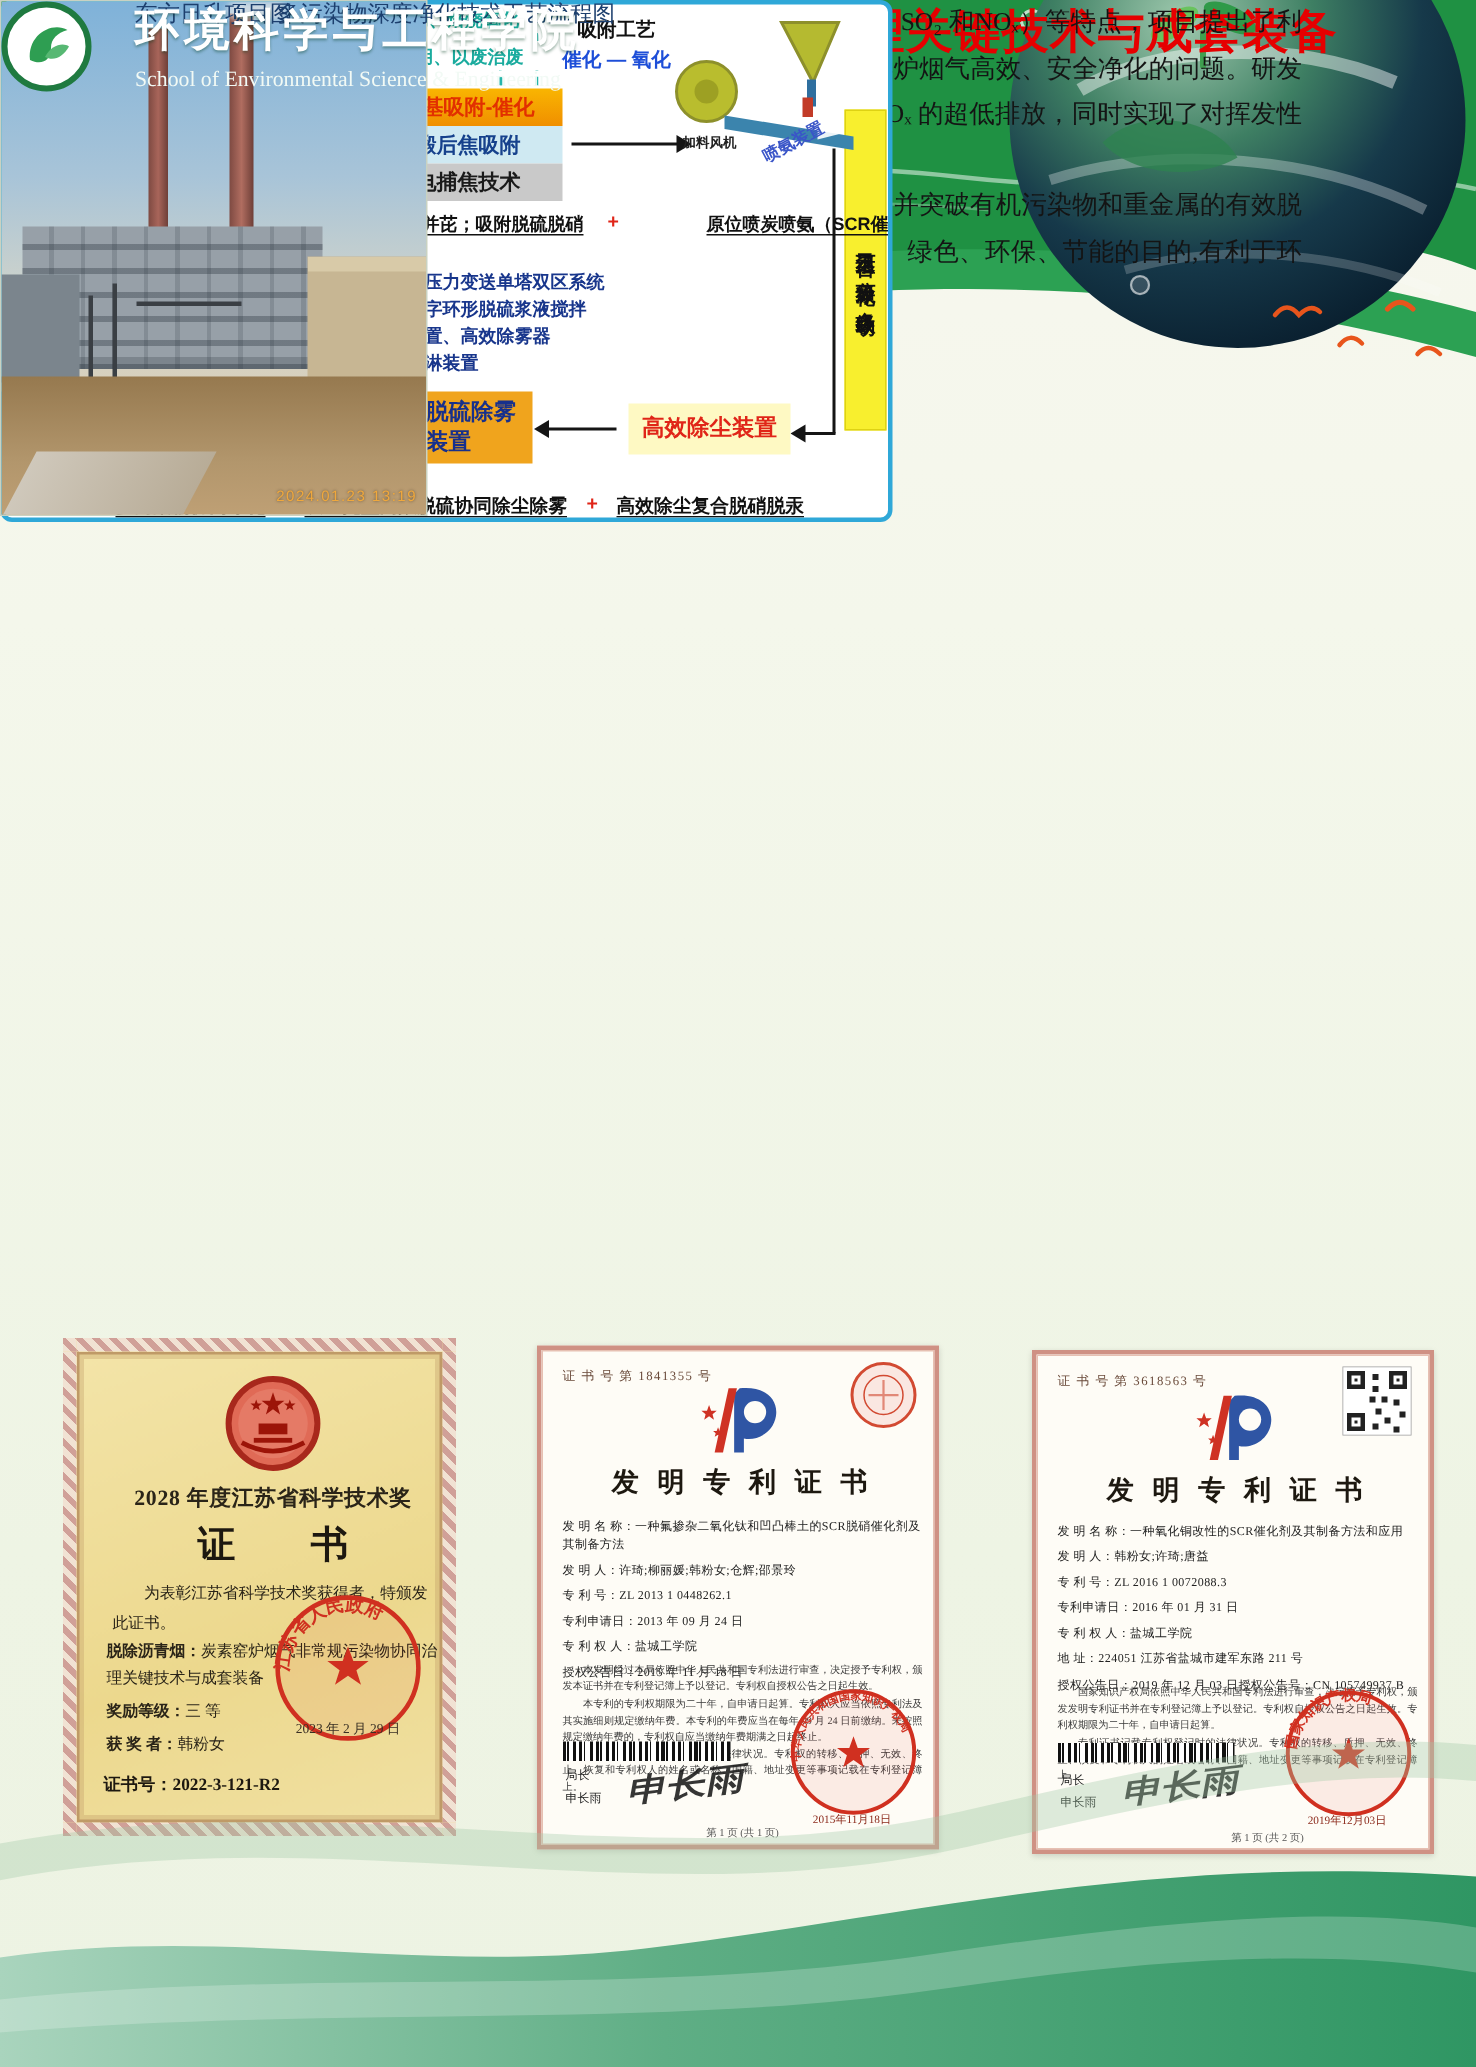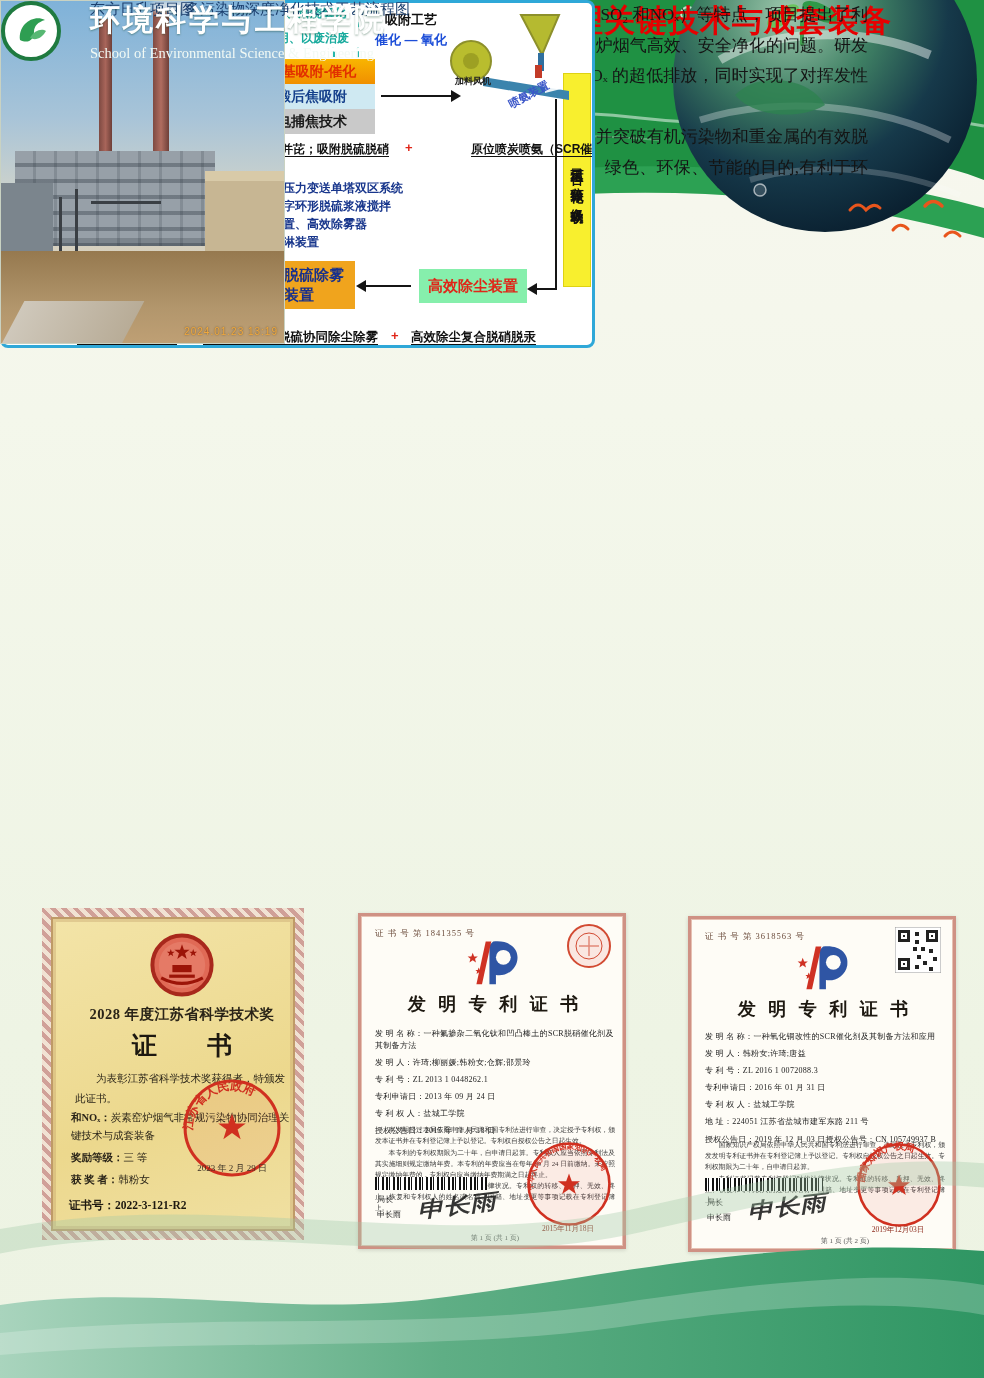--- a/index.html
+++ b/index.html
@@ -16,21 +16,21 @@
   .vstrip{position:absolute;width:26px;background:#f8ef2e;border:1px solid #ded213;color:#111;
           font-weight:bold;font-size:13px;writing-mode:vertical-lr;text-orientation:upright;
           display:flex;align-items:center;justify-content:center;line-height:1;letter-spacing:1px;}
   .dashloop{position:absolute;border:2px dashed #27b5aa;border-bottom:none;border-radius:10px 10px 0 0;}
   .dgtext{position:absolute;white-space:nowrap;}
   .bullets{position:absolute;margin:0;padding:0;list-style:none;font-weight:bold;font-size:12px;line-height:18px;white-space:nowrap;}
   .bullets li::before{content:"● ";font-size:9px;vertical-align:1px;}
   .flowbox{position:absolute;text-align:center;font-weight:bold;font-size:15px;line-height:1.35;display:flex;flex-direction:column;justify-content:center;}
   .u{text-decoration:underline;text-underline-offset:3px;}
   .plus{color:#e02518;font-weight:bold;}
-  .cert{position:absolute;box-sizing:border-box;font-family:"Liberation Serif","DejaVu Serif",serif;margin-top:16px;}
+  .cert{position:absolute;box-sizing:border-box;font-family:"Liberation Serif","DejaVu Serif",serif;}
   .cert-award{background:linear-gradient(160deg,#f3e4a8,#ecd88d 60%,#f0e0a2);
       border:9px solid transparent;
       border-image:repeating-linear-gradient(45deg,#d0a098 0 4px,#f1e2d3 4px 8px) 9;
       box-shadow:inset 0 0 0 2px #bf9a67, inset 0 0 0 5px rgba(191,154,103,.35);}
   .cert-patent{background:#fefcf6;border:3px solid #cf9184;box-shadow:inset 0 0 0 1px #e6c0b2, 0 1px 4px rgba(0,0,0,.15);}
   .legal{font-size:6.8px;line-height:1.6;text-align:justify;color:#3a3a3a;margin:3px 14px 0 14px;}
   .legal p{margin:0 0 1px 0;text-indent:2em;}
   .pfield{font-size:8px;color:#222;line-height:1.45;margin:0 14px 5.5px 14px;letter-spacing:.3px;}
   .barcode{position:absolute;background:repeating-linear-gradient(90deg,#111 0 2px,#fff 2px 3px,#111 3px 4px,#fff 4px 7px,#111 7px 9px,#fff 9px 11px);}
   .sig{position:absolute;font-family:"Liberation Serif",serif;font-style:italic;font-weight:bold;font-size:21px;color:#1a1a1a;transform:rotate(-7deg) scaleX(1.25);opacity:.88;}
@@ -145,21 +145,21 @@
 
     <svg class="abs" style="left:440px;top:10px;" width="135" height="95" viewBox="0 0 135 95">
       <circle cx="28" cy="48" r="20" fill="#b9bd2e" stroke="#8d902b" stroke-width="2"></circle>
       <circle cx="28" cy="48" r="8" fill="#9da023"></circle>
       <polygon points="78,2 116,2 99,42" fill="#b5ba30" stroke="#8d902b" stroke-width="2"></polygon>
       <rect x="95" y="40" width="6" height="18" fill="#2f6f9f"></rect>
       <polygon points="40,64 126,78 126,87 40,73" fill="#3b84ad"></polygon>
       <rect x="92" y="52" width="7" height="13" fill="#c23b28"></rect>
       <polygon points="102,72 118,76 102,80" fill="#ffffff" opacity=".9"></polygon>
     </svg>
-    <div class="dgtext" style="left:452px;top:72px;font-size:9px;font-weight:bold;color:#222;">加料风机</div>
+    <div class="dgtext" style="left:452px;top:86px;font-size:9px;font-weight:bold;color:#222;">加料风机</div>
     <div class="dgtext" style="left:504px;top:84px;color:#3a55c8;font-weight:bold;font-size:11px;transform:rotate(-28deg);">喷氨装置</div>
 
     <div class="vline" style="left:552px;top:96px;height:190px;"></div>
     <div class="hline" style="left:532px;top:285px;width:22px;"></div>
     <div class="ah-l" style="left:524px;top:280px;"></div>
 
     <div class="dgtext u" style="left:64px;top:138px;font-weight:bold;font-size:12px;color:#111;">SNCR初级脱硝</div>
     <div class="dgtext plus" style="left:172px;top:137px;font-size:13px;">+</div>
     <div class="dgtext u" style="left:194px;top:138px;font-weight:bold;font-size:12px;color:#111;">脱除沥青烟、苯并芘；吸附脱硫脱硝</div>
     <div class="dgtext plus" style="left:402px;top:137px;font-size:13px;">+</div>
@@ -178,21 +178,21 @@
     </ul>
 
     <div class="flowbox" style="left:62px;top:258px;width:112px;height:48px;background:#eef2ec;border:1px solid #d4ddd2;color:#2fa052;">
       <span>高效湿电除尘</span>
       <span>除酸装置</span>
     </div>
     <div class="flowbox" style="left:240px;top:258px;width:112px;height:48px;background:#f0a41d;color:#17308c;">
       <span>深度脱硫除雾</span>
       <span>装置</span>
     </div>
-    <div class="flowbox" style="left:416px;top:266px;width:108px;height:34px;background:#86efac;color:#e02518;">
+    <div class="flowbox" style="left:416px;top:266px;width:108px;height:34px;background:#fef9c3;color:#e02518;">
       <span>高效除尘装置</span>
     </div>
 
     <div class="hline" style="left:362px;top:282px;width:46px;"></div>
     <div class="ah-l" style="left:353px;top:277px;"></div>
     <div class="hline" style="left:184px;top:282px;width:48px;"></div>
     <div class="ah-l" style="left:175px;top:277px;"></div>
 
     <div class="hline" style="left:40px;top:282px;width:22px;"></div>
     <div class="vline" style="left:40px;top:76px;height:208px;"></div>
@@ -235,21 +235,21 @@
       <polygon points="54,20 55.2,23.4 58.8,23.4 56,25.6 57,29 54,27 51,29 52,25.6 49.2,23.4 52.8,23.4" fill="#9c1408"></polygon>
       <rect x="28" y="40" width="24" height="9" fill="#9c1408"></rect>
       <rect x="24" y="52" width="32" height="4" fill="#9c1408"></rect>
       <path d="M14,56 Q40,70 66,56" stroke="#9c1408" stroke-width="4" fill="none"></path>
     </svg>
     <div class="abs" style="left:0;top:88px;width:262px;text-align:center;font-weight:bold;font-size:14.5px;color:#2a2418;letter-spacing:.5px;">2028 年度江苏省科学技术奖</div>
     <div class="abs" style="left:0;top:112px;width:262px;text-align:center;font-weight:bold;font-size:25px;color:#1d1810;letter-spacing:22px;text-indent:22px;">证 书</div>
     <div class="abs" style="left:24px;top:152px;width:214px;font-size:10.5px;line-height:1.9;color:#2a2418;text-indent:2em;">为表彰江苏省科学技术奖获得者，特颁发此证书。</div>
     <div class="abs" style="left:20px;top:192px;width:224px;font-size:10.5px;line-height:1.7;color:#2a2418;">
       <div style="margin-bottom:4px;">
-        <span style="font-weight:bold;">和NOₓ：</span><span>炭素窑炉烟气非常规污染物协同治理关键技术与成套装备</span>
+        <span style="font-weight:bold;">脱除沥青烟：</span><span>炭素窑炉烟气非常规污染物协同治理关键技术与成套装备</span>
       </div>
       <div style="margin-bottom:4px;">
         <span style="font-weight:bold;">奖励等级：</span><span>三 等</span>
       </div>
       <div>
         <span style="font-weight:bold;">获 奖 者：</span><span>韩粉女</span>
       </div>
     </div>
     <svg class="abs" style="right:12px;bottom:52px;" width="102" height="102" viewBox="0 0 100 100">
       <circle cx="50" cy="50" r="46" fill="rgba(214,40,30,.07)" stroke="#d03020" stroke-width="3"></circle>

